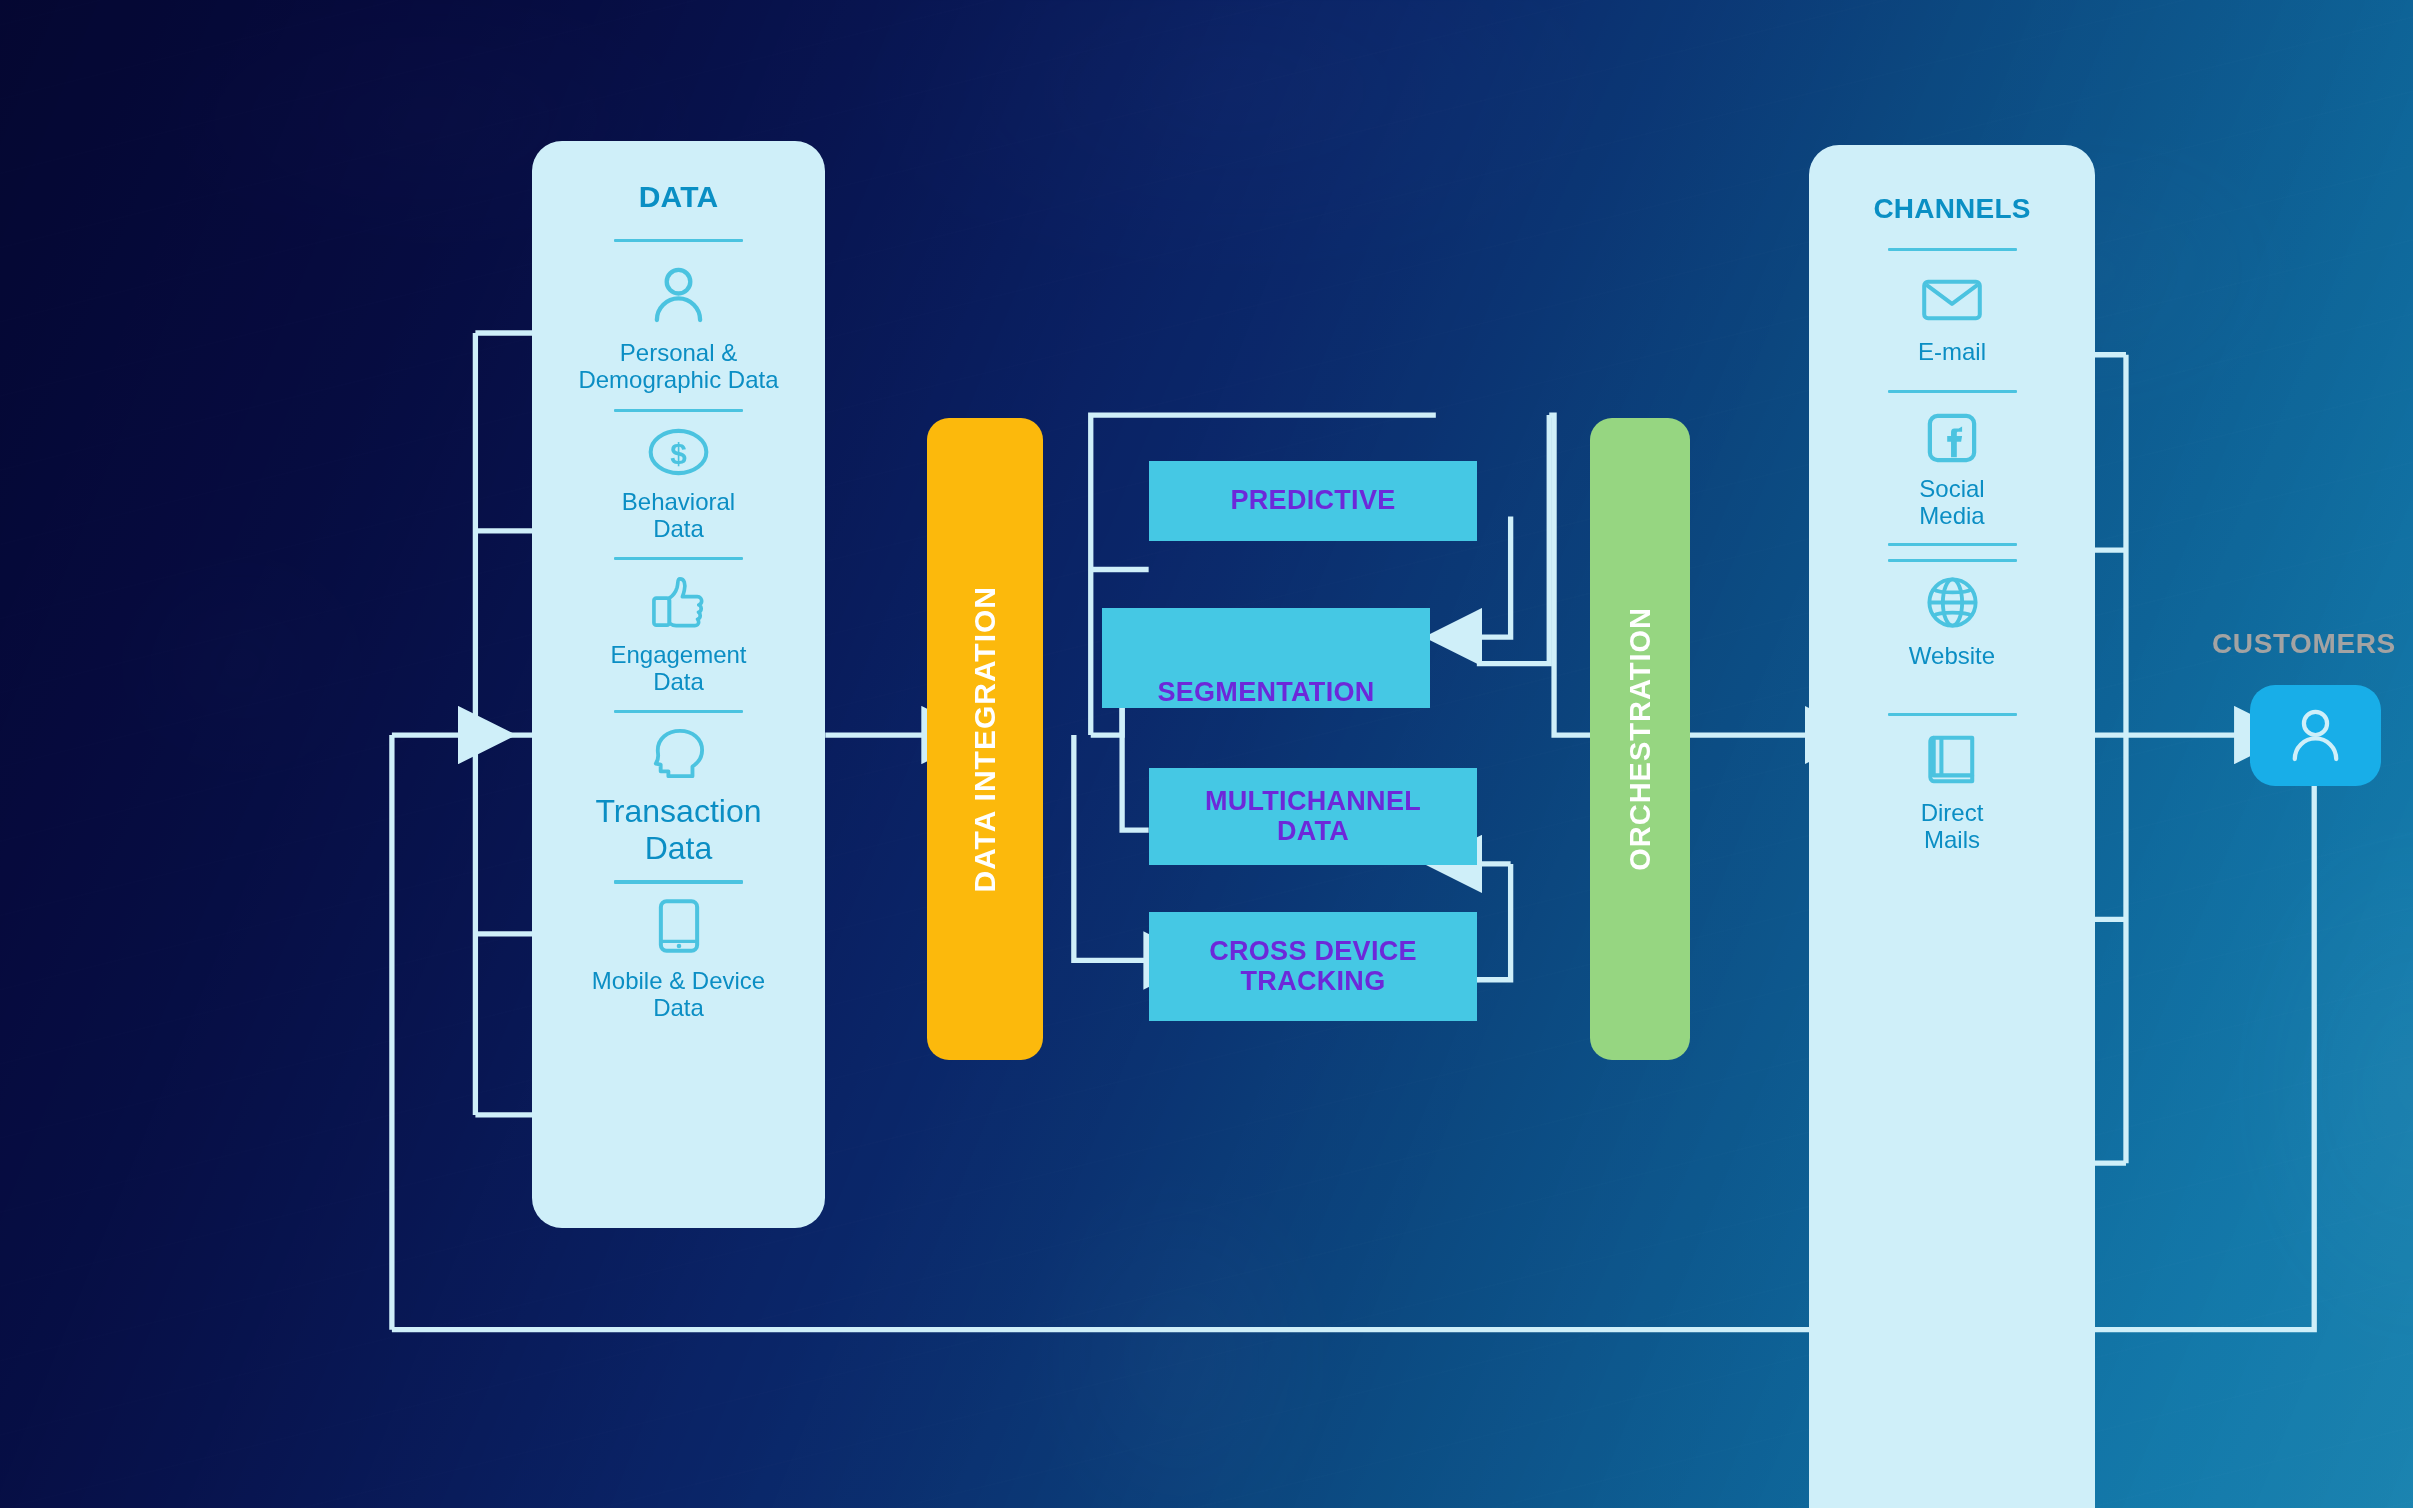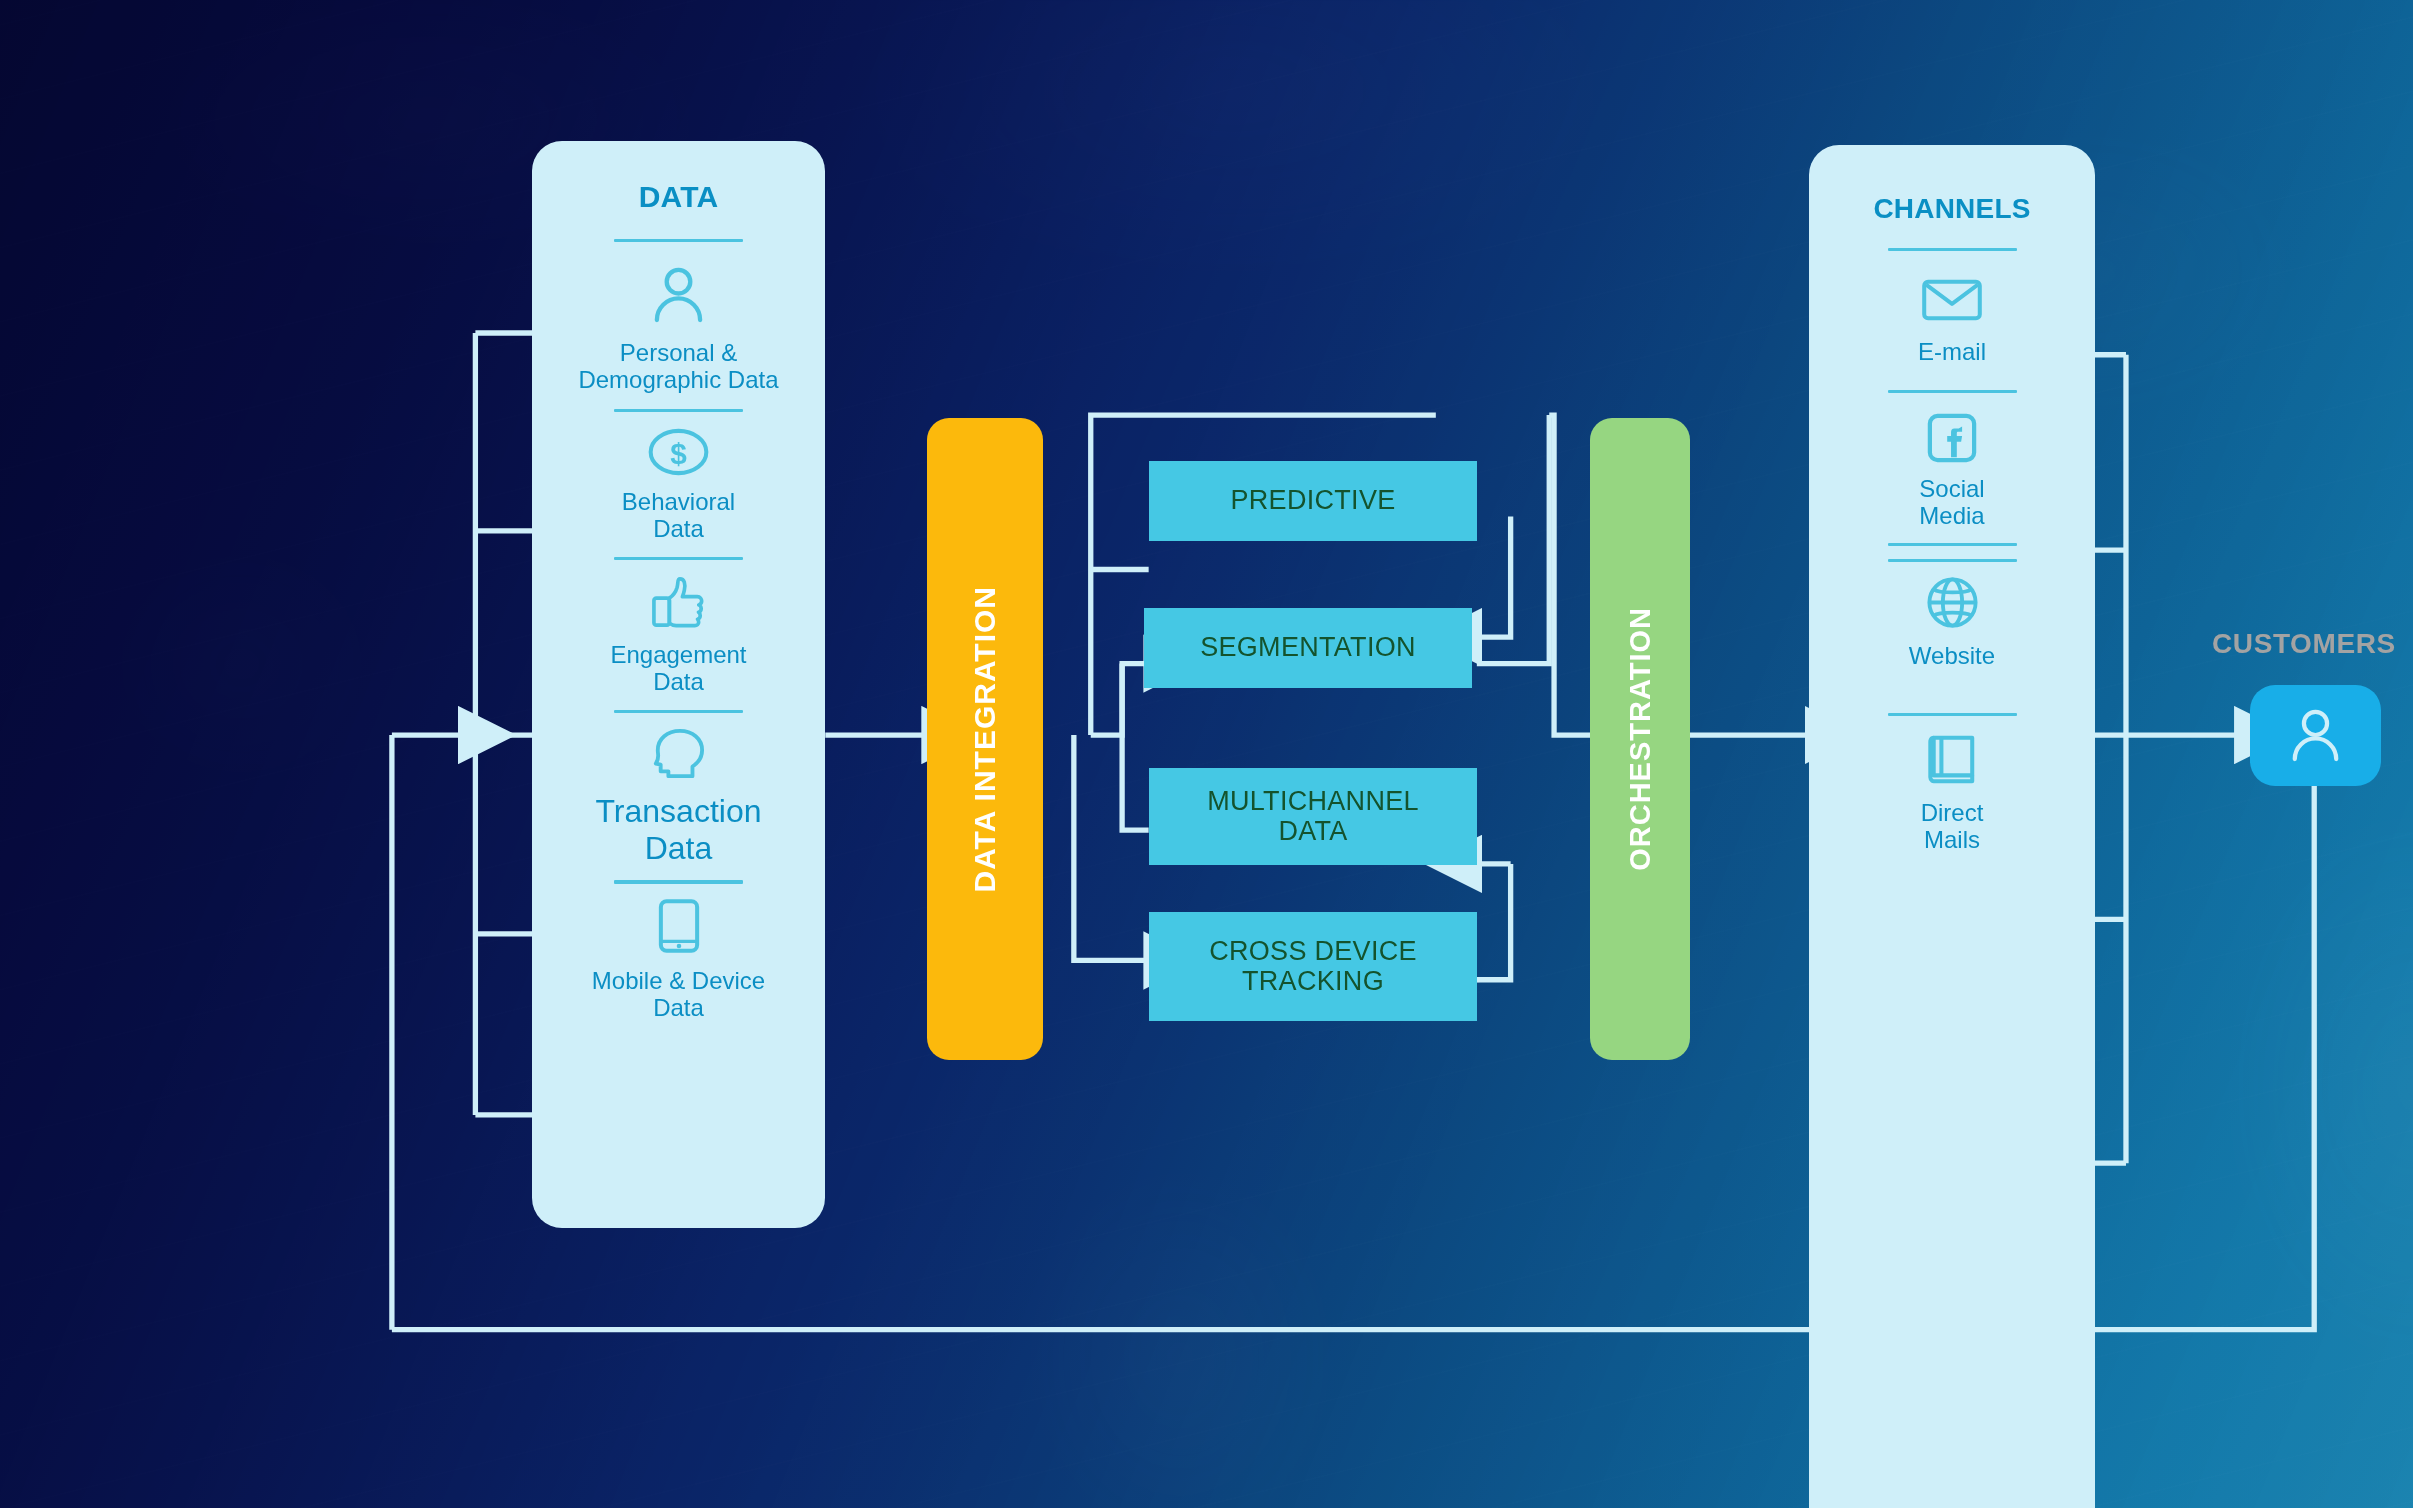--- a/index.html
+++ b/index.html
@@ -102,21 +102,21 @@
   }
 
   
   .mbox{
     position:absolute;
     background:#45C8E4;
     display:flex;align-items:center;justify-content:center;
     text-align:center;
   }
   .mbox span{
-    color:#14532d;font-weight:normal;letter-spacing:0.3px;line-height:1.1;
+    color:#6d28d9;font-weight:bold;letter-spacing:0.3px;line-height:1.1;
   }
 
   
   #customers-label{
     position:absolute;
     color:#a3a3a3;font-weight:bold;letter-spacing:0.6px;
   }
   #customer-node{
     position:absolute;
     background:#18AEE8;
@@ -255,21 +255,21 @@
     </div>
   </div>
 
   <div class="pill" id="di-bar" style="left:927px;top:418px;width:116px;height:642px;background:#FCB90C;">
     <span style="font-size:30px;">DATA INTEGRATION</span>
   </div>
 
   <div class="mbox" style="left:1149px;top:461px;width:328px;height:80px;">
     <span style="font-size:27px;">PREDICTIVE</span>
   </div>
-  <div class="mbox" style="left:1144px;top:608px;width:328px;height:80px;">
+  <div class="mbox" style="left:1102px;top:608px;width:328px;height:100px;align-items:flex-end;">
     <span style="font-size:27px;">SEGMENTATION</span>
   </div>
   <div class="mbox" style="left:1149px;top:768px;width:328px;height:97px;">
     <span style="font-size:27px;max-width:270px;">MULTICHANNEL DATA</span>
   </div>
   <div class="mbox" style="left:1149px;top:912px;width:328px;height:109px;">
     <span style="font-size:27px;max-width:270px;">CROSS DEVICE TRACKING</span>
   </div>
 
   <div class="pill" id="orch-bar" style="left:1590px;top:418px;width:100px;height:642px;background:#96D681;">

